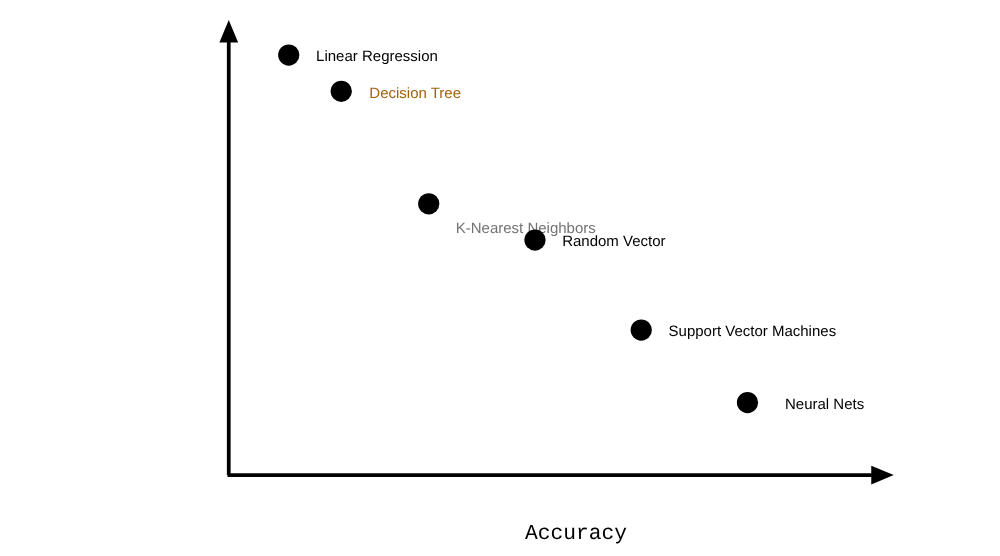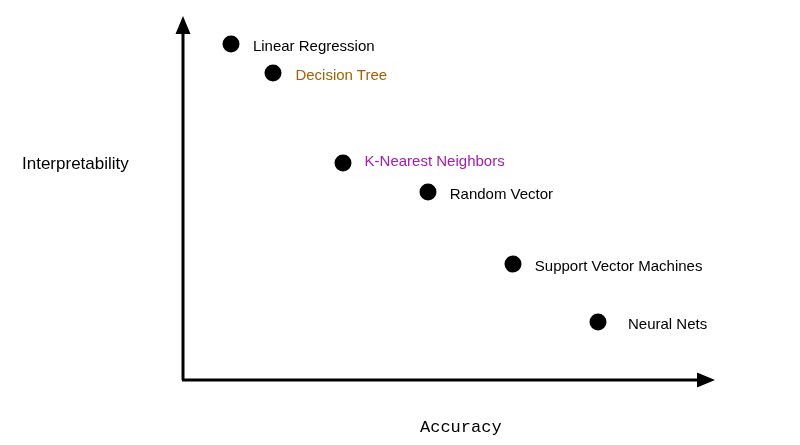--- a/index.html
+++ b/index.html
@@ -44,52 +44,51 @@
   }
   .data-point {
     position: absolute;
     width: 17px;
     height: 17px;
     border-radius: 50%;
     transform: translate(-50%, -50%);
   }
   .data-point-label {
     position: absolute;
-    font-size: 15px;
+    font-size: 12px;
     color: #000000;
     white-space: nowrap;
     line-height: 1;
     transform: translateY(-50%);
   }
 </style>
 </head>
 <body>
 
 <div class="chart">
 
   <svg class="axes-svg" viewBox="0 0 800 445" xmlns="http://www.w3.org/2000/svg">
 
     <line x1="183" y1="380" x2="183" y2="32" stroke="#000000" stroke-width="3"></line>
     <polygon points="183,16 175.5,34 190.5,34" fill="#000000"></polygon>
 
     <line x1="182" y1="380" x2="699" y2="380" stroke="#000000" stroke-width="3"></line>
     <polygon points="715,380 697,372.5 697,387.5" fill="#000000"></polygon>
   </svg>
 
-  <div class="axis-label y-axis-label">Interpretability</div>
 
   <div class="axis-label x-axis-label">Accuracy</div>
 
   <div id="points-layer">
       <div class="data-point" style="left: 230.88px; top: 44.27px; background: rgb(0, 0, 0);"></div>
       <div class="data-point-label" style="left: 252.88px; top: 45.27px; color: rgb(0, 0, 0);">Linear Regression</div>
       <div class="data-point" style="left: 273.44px; top: 73.15px; background: rgb(0, 0, 0);"></div>
       <div class="data-point-label" style="left: 295.44px; top: 74.15px; color: #a16207;">Decision Tree</div>
       <div class="data-point" style="left: 342.6px; top: 163.4px; background: rgb(0, 0, 0);"></div>
-      <div class="data-point-label" style="left: 364.6px; top: 160px; color: #a21caf;">K-Nearest Neighbors</div>
+      <div class="data-point-label" style="left: 364.6px; top: 182px; color: #737373;">K-Nearest Neighbors</div>
       <div class="data-point" style="left: 427.72px; top: 192.28px; background: rgb(0, 0, 0);"></div>
       <div class="data-point-label" style="left: 449.72px; top: 193.28px; color: rgb(0, 0, 0);">Random Vector</div>
       <div class="data-point" style="left: 512.84px; top: 264.48px; background: rgb(0, 0, 0);"></div>
       <div class="data-point-label" style="left: 534.84px; top: 265.48px; color: rgb(0, 0, 0); text-align: center;">Support Vector Machines</div>
       <div class="data-point" style="left: 597.96px; top: 322.24px; background: rgb(0, 0, 0);"></div>
       <div class="data-point-label" style="left: 628px; top: 323.24px; color: rgb(0, 0, 0);">Neural Nets</div>
     </div>
 
 </div>
 

